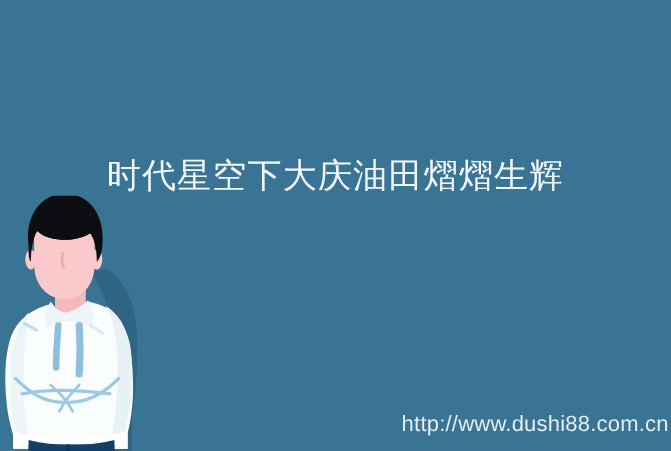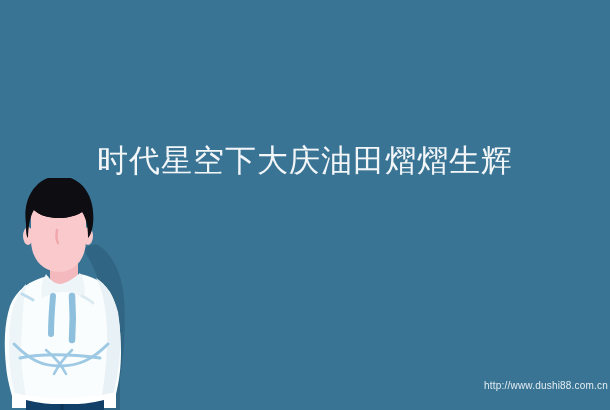--- a/index.html
+++ b/index.html
@@ -33,21 +33,21 @@
     letter-spacing: 1px;
     white-space: nowrap;
     font-family: "DejaVu Sans", "Liberation Sans", sans-serif;
     font-weight: 400;
   }
   #watermark {
     position: absolute;
     right: 18px;
     top: 377px;
     color: #e3edf2;
-    font-size: 10px;
+    font-size: 20px;
     line-height: 18px;
     letter-spacing: 0.2px;
     white-space: nowrap;
     font-family: "Liberation Sans", "DejaVu Sans", sans-serif;
   }
   #character {
     position: absolute;
     left: 0px;
     top: 178px;
     width: 150px;

